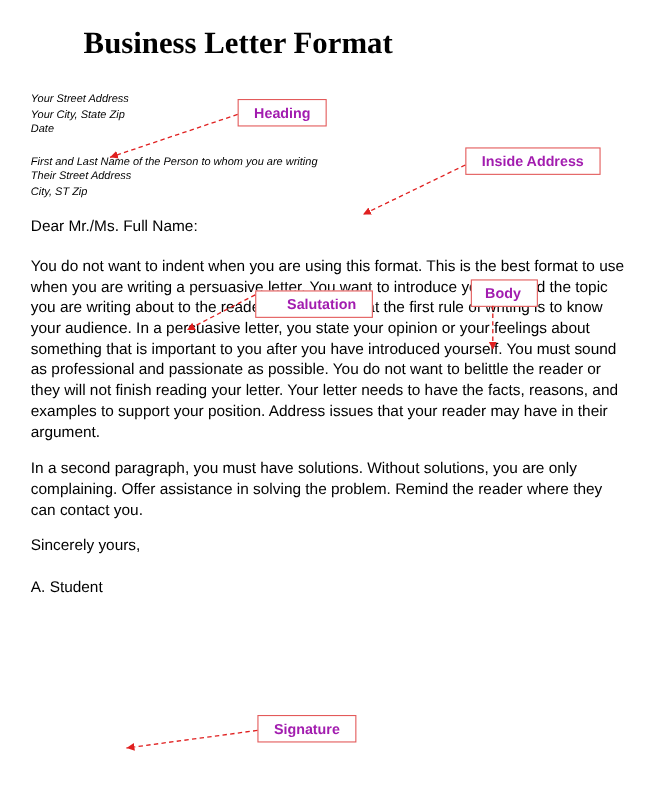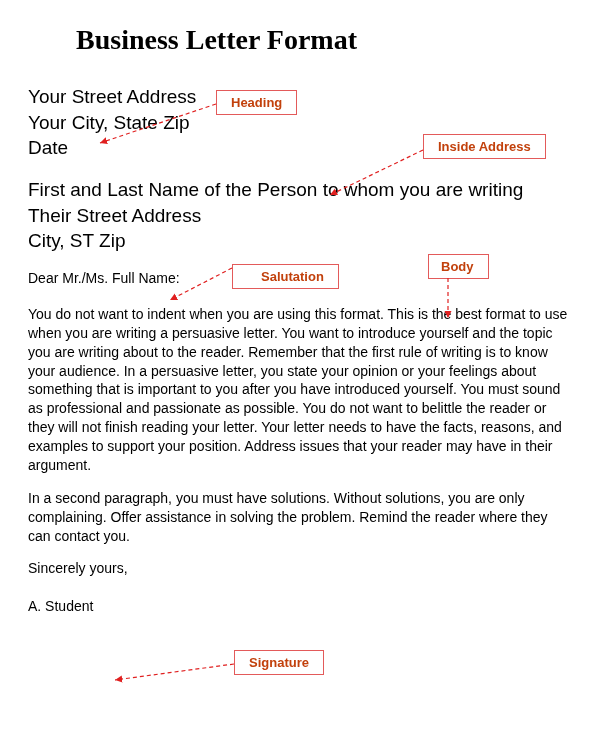--- a/index.html
+++ b/index.html
@@ -15,31 +15,32 @@
     .title {
       font-family: "Times New Roman", serif;
       font-size: 28px;
       font-weight: bold;
       margin-bottom: 28px;
       margin-left: 48px;
     }
     .annotation-box {
       position: absolute;
       border: 1px solid #e35a5a;
-      color: #c2410c;
+      color: #a21caf;
       font-size: 13px;
       font-weight: bold;
       padding: 4px 14px;
       background: #fff;
       white-space: nowrap;
     }
     .heading-section {
-      font-size: 19px;
+      font-size: 10px;
       line-height: 1.35;
       margin-bottom: 16px;
+      font-style: italic;
     }
     .salutation-line {
       font-size: 14px;
       margin-bottom: 19px;
     }
     .body-para {
       font-size: 14px;
       line-height: 1.35;
       margin-bottom: 14px;
     }

